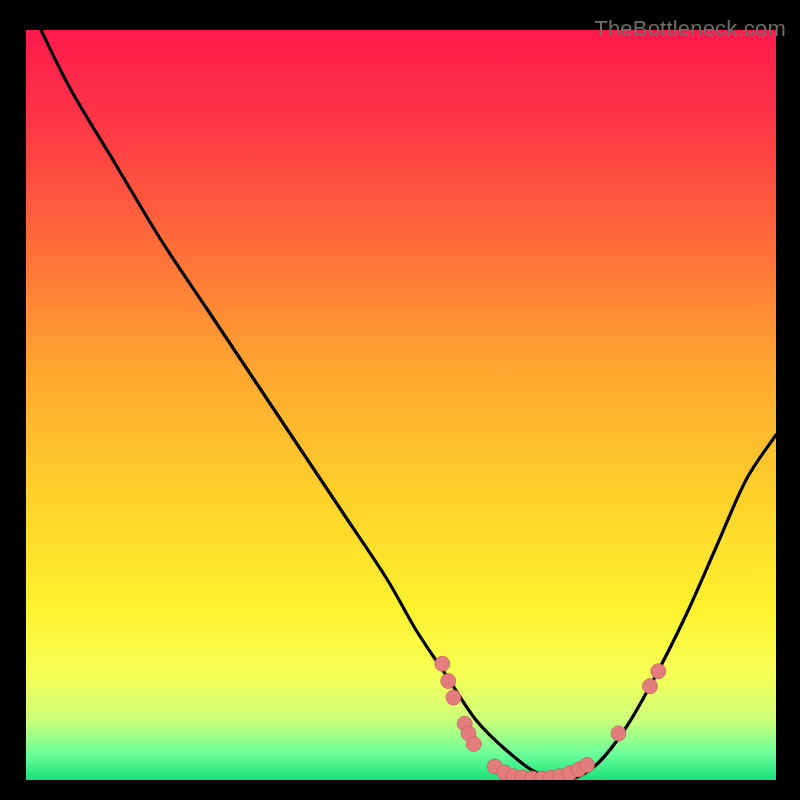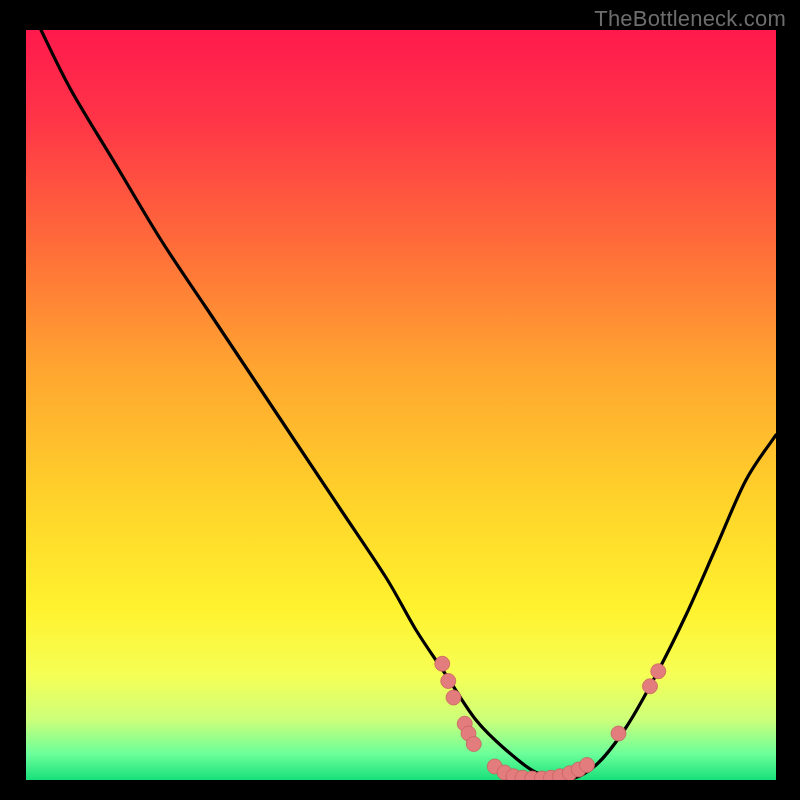--- a/index.html
+++ b/index.html
@@ -12,21 +12,21 @@
     overflow: hidden;
   }
   .frame {
     position: relative;
     width: 800px;
     height: 800px;
     background: #000;
   }
   .watermark {
     position: absolute;
-    top: 6px;
+    top: 16px;
     right: 14px;
     color: #6d6d6d;
     font-size: 22px;
     font-weight: 500;
     letter-spacing: 0.2px;
     z-index: 50;
   }
   .plot-outer {
     position: absolute;
     left: 26px;

